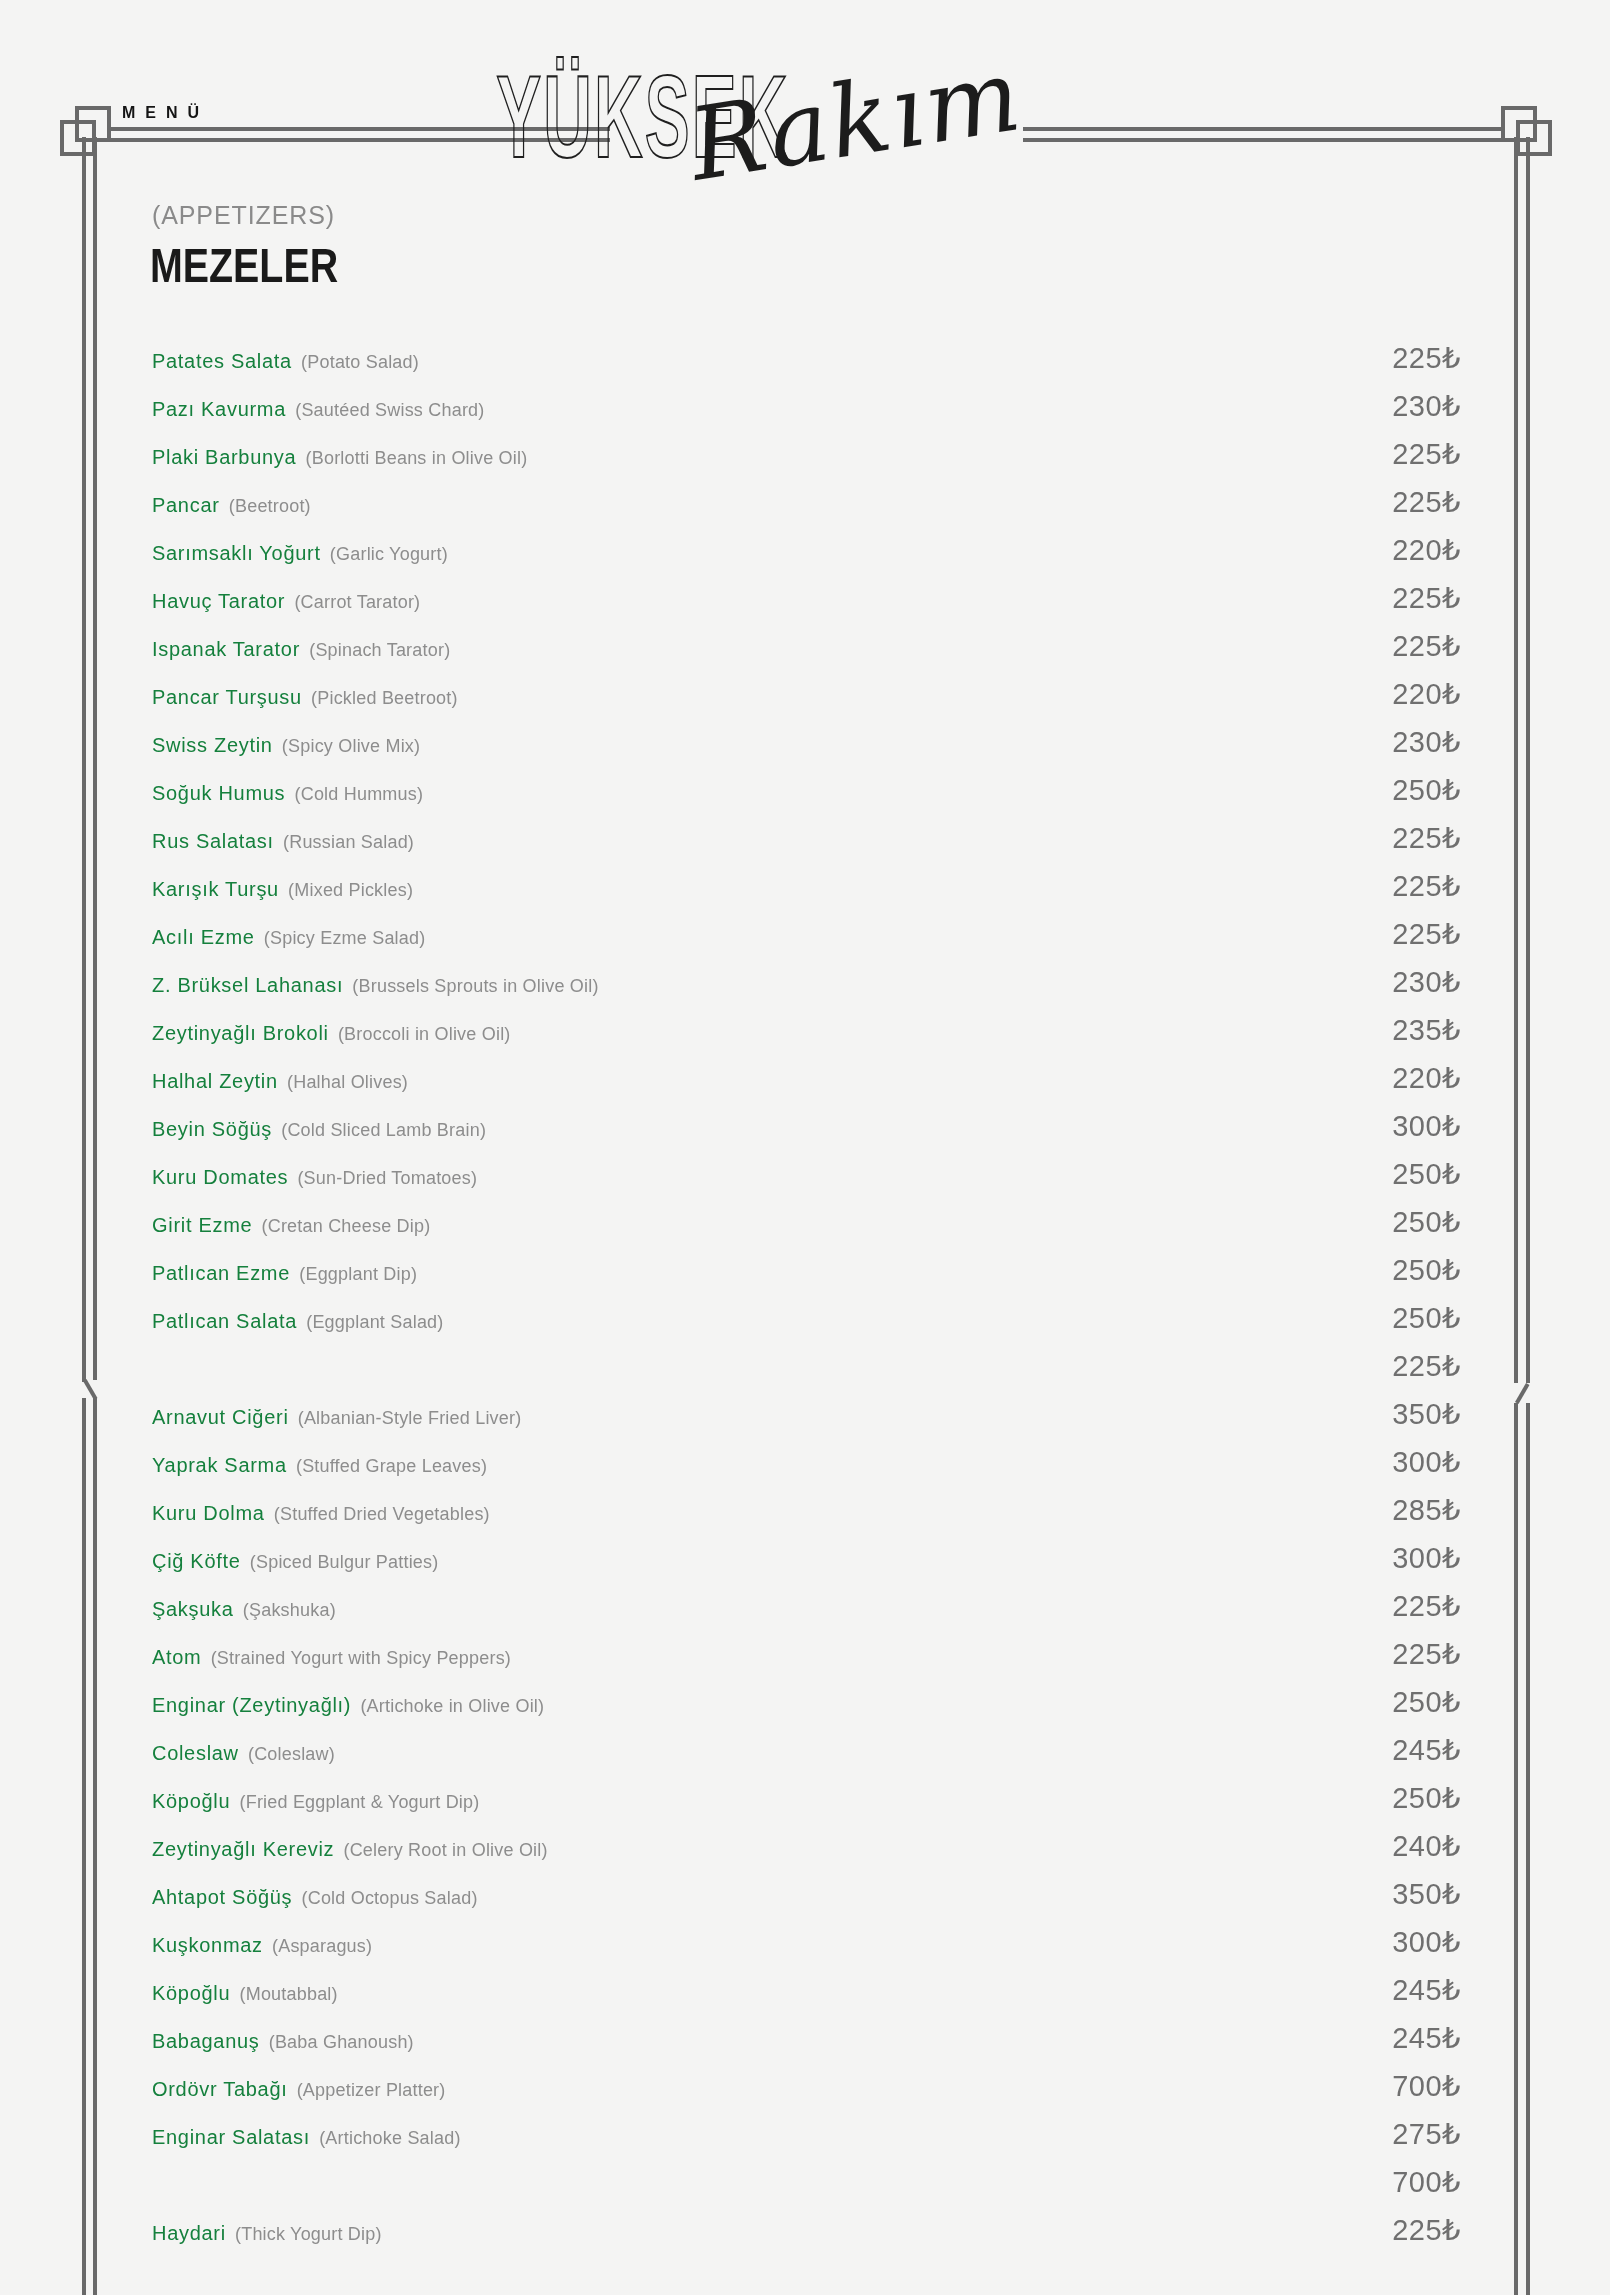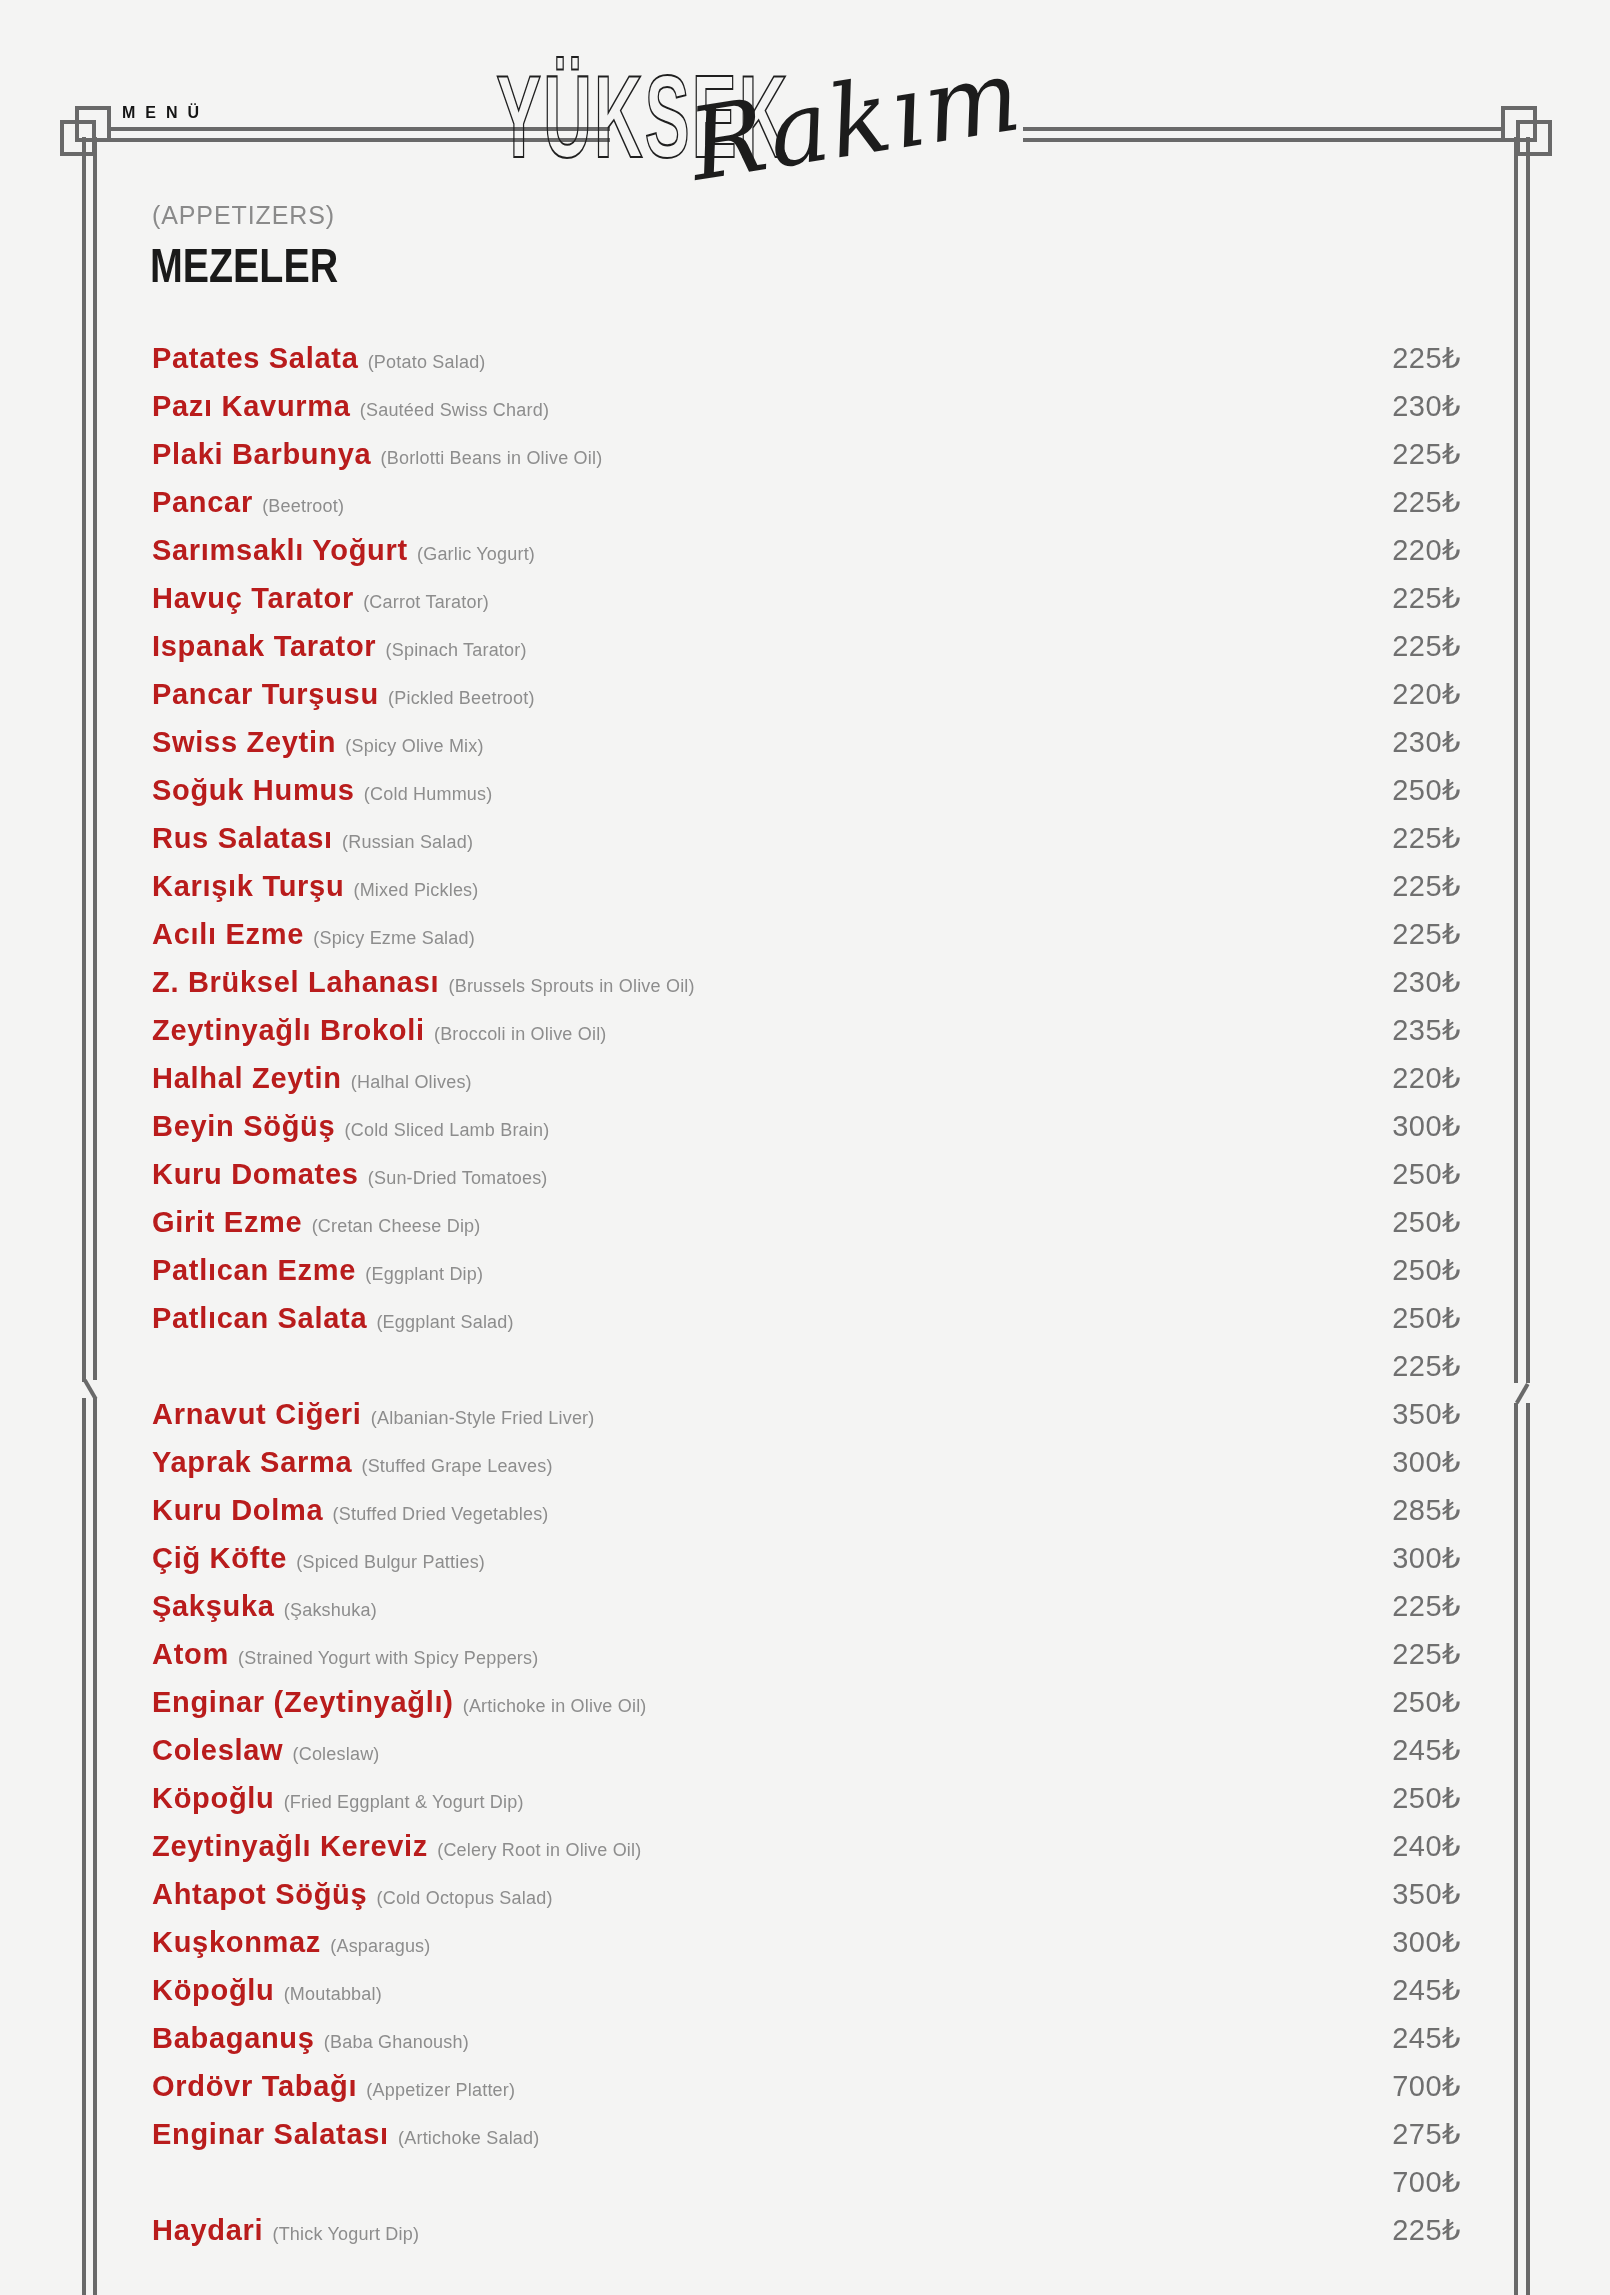--- a/index.html
+++ b/index.html
@@ -52,21 +52,21 @@
   
   .menu-list{
     position:absolute;left:152px;top:341px;width:1309px;
     list-style:none;margin:0;padding:0;
   }
   .row{
     height:48px;display:flex;align-items:baseline;
   }
   .name-group{display:flex;align-items:baseline;}
   .item-name{
-    font-size:29px;color:#b91c1c;letter-spacing:0.7px;white-space:pre;font-weight:bold;
+    font-size:20px;color:#15803d;letter-spacing:0.7px;white-space:pre;
   }
   .item-translation{
     font-size:18px;color:#8d8d8d;margin-left:9.2px;letter-spacing:0.2px;white-space:pre;
   }
   .item-price{
     margin-left:auto;font-size:29px;color:#6f6f6f;letter-spacing:0.5px;
   }
 </style>
 </head>
 <body>

